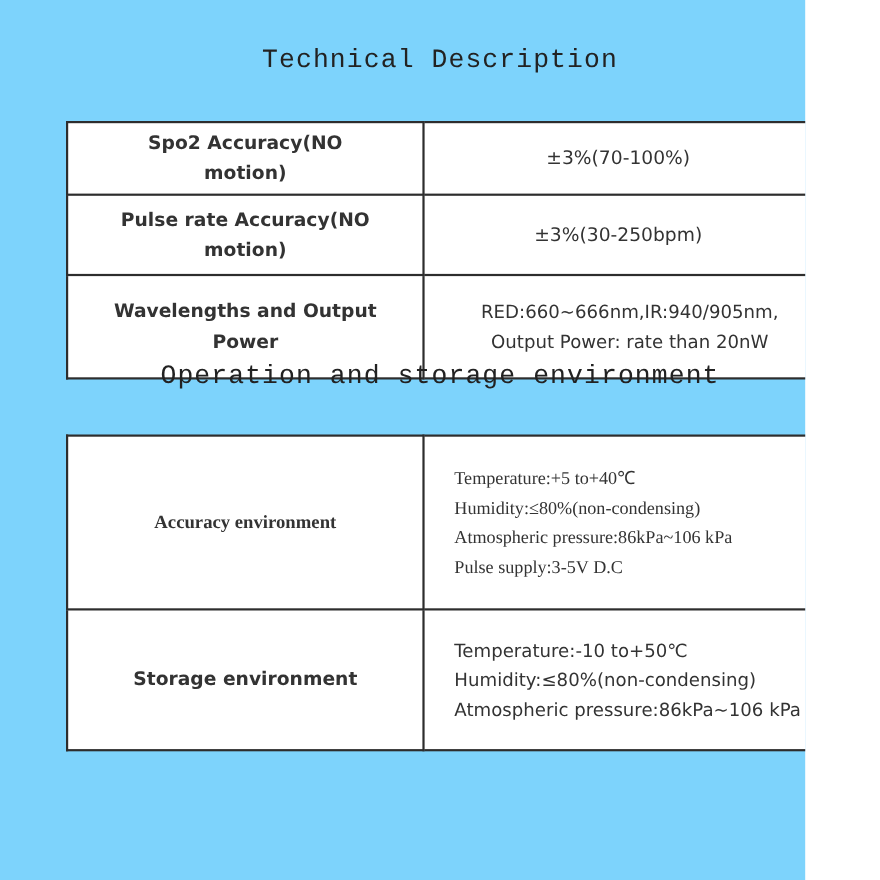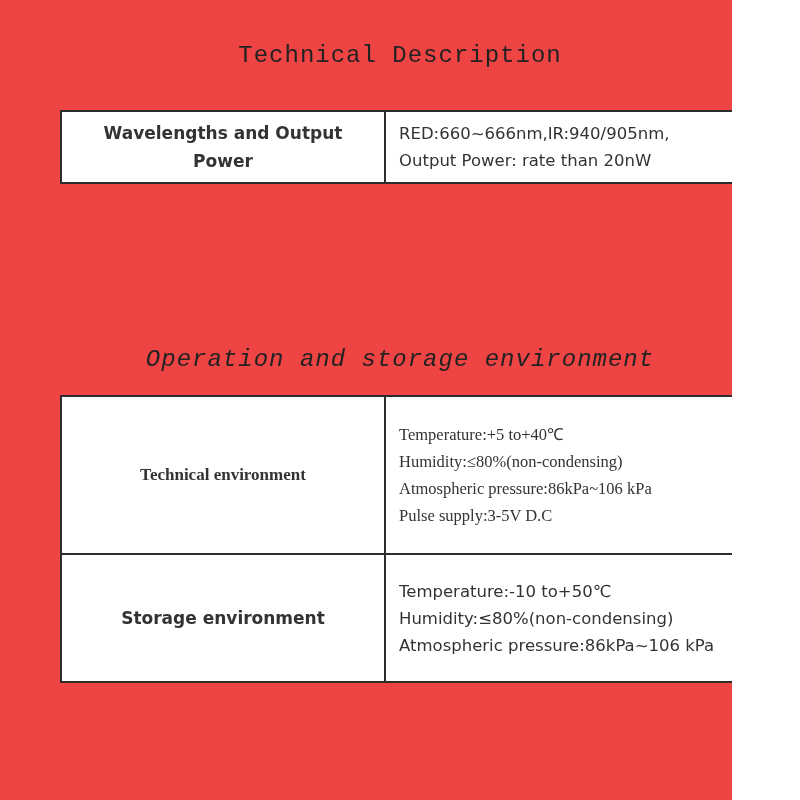--- a/index.html
+++ b/index.html
@@ -4,38 +4,38 @@
 <style>
   html, body {
     margin: 0;
     padding: 0;
     background: #ffffff;
   }
   .page {
     position: relative;
     width: 732px;
     height: 800px;
-    background: #ef4444;
+    background: #7dd3fc;
     overflow: hidden;
     font-family: "DejaVu Sans", sans-serif;
   }
   .heading {
     position: absolute;
     left: 0;
     width: 800px;
     text-align: center;
     font-family: "Liberation Mono", "DejaVu Sans Mono", monospace;
     font-size: 24px;
     font-weight: 400;
     color: #222222;
     letter-spacing: 1px;
     white-space: nowrap;
   }
   #heading-technical { top: 42px; }
-  #heading-environment { top: 346px; font-style: italic; }
+  #heading-environment { top: 329px; }
 
   table.spec {
     position: absolute;
     left: 60px;
     width: 678px;
     border-collapse: collapse;
     table-layout: fixed;
   }
   #technical-table { top: 110px; }
   #environment-table { top: 395px; }
@@ -64,21 +64,21 @@
   td.value-center {
     text-align: center;
     font-size: 17px;
     color: #2e2e2e;
     padding: 4px 8px;
   }
   td.value-left {
     text-align: left;
     font-size: 16.5px;
     color: #3a3a3a;
-    padding: 8px 6px 8px 13px;
+    padding: 8px 6px 8px 27px;
     line-height: 27px;
   }
   .value-line { white-space: nowrap; }
 
   
   #technical-table tr:nth-child(1) td { height: 50px; }
   #technical-table tr:nth-child(2) td { height: 63px; }
   #technical-table tr:nth-child(3) td { height: 76px; text-align: center; }
   #environment-table tr:nth-child(1) td { height: 140px; font-family: Liberation Serif, serif; }
   #environment-table tr:nth-child(2) td { height: 110px; }
@@ -89,20 +89,32 @@
 <div class="page">
 
   <div class="heading" id="heading-technical">Technical Description</div>
 
   <table class="spec" id="technical-table">
     <colgroup>
       <col class="label-col">
       <col class="value-col">
     </colgroup>
     <tbody>
+        <tr>
+      <td class="label-cell">
+        <span>Spo2 Accuracy(NO motion)</span>
+      </td>
+      <td class="value-center">±3%(70-100%)</td>
+    </tr>
+    <tr>
+      <td class="label-cell">
+        <span>Pulse rate Accuracy(NO motion)</span>
+      </td>
+      <td class="value-center">±3%(30-250bpm)</td>
+    </tr>
     <tr>
       <td class="label-cell">
         <span>Wavelengths and Output Power</span>
       </td>
       <td class="value-left">
         <div class="value-line">RED:660~666nm,IR:940/905nm,</div>
         <div class="value-line">Output Power: rate than 20nW</div>
       </td>
     </tr>
   </tbody>
@@ -111,21 +123,21 @@
   <div class="heading" id="heading-environment">Operation and storage environment</div>
 
   <table class="spec" id="environment-table">
     <colgroup>
       <col class="label-col">
       <col class="value-col">
     </colgroup>
     <tbody>
         <tr>
       <td class="label-cell">
-        <span>Technical environment</span>
+        <span>Accuracy environment</span>
       </td>
       <td class="value-left">
         <div class="value-line">Temperature:+5 to+40℃</div>
         <div class="value-line">Humidity:≤80%(non-condensing)</div>
         <div class="value-line">Atmospheric pressure:86kPa~106 kPa</div>
         <div class="value-line">Pulse supply:3-5V D.C</div>
       </td>
     </tr>
     <tr>
       <td class="label-cell">

